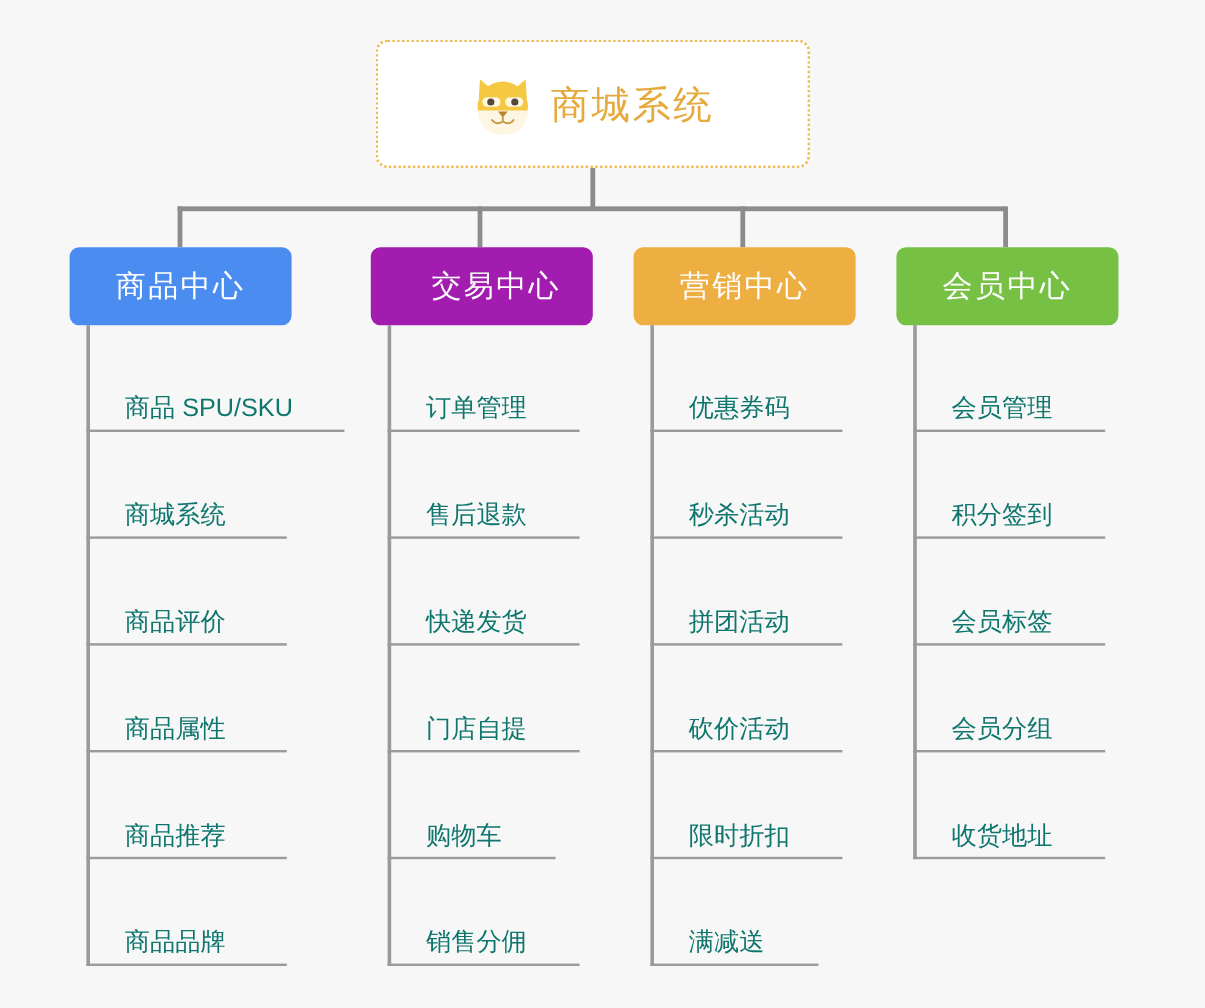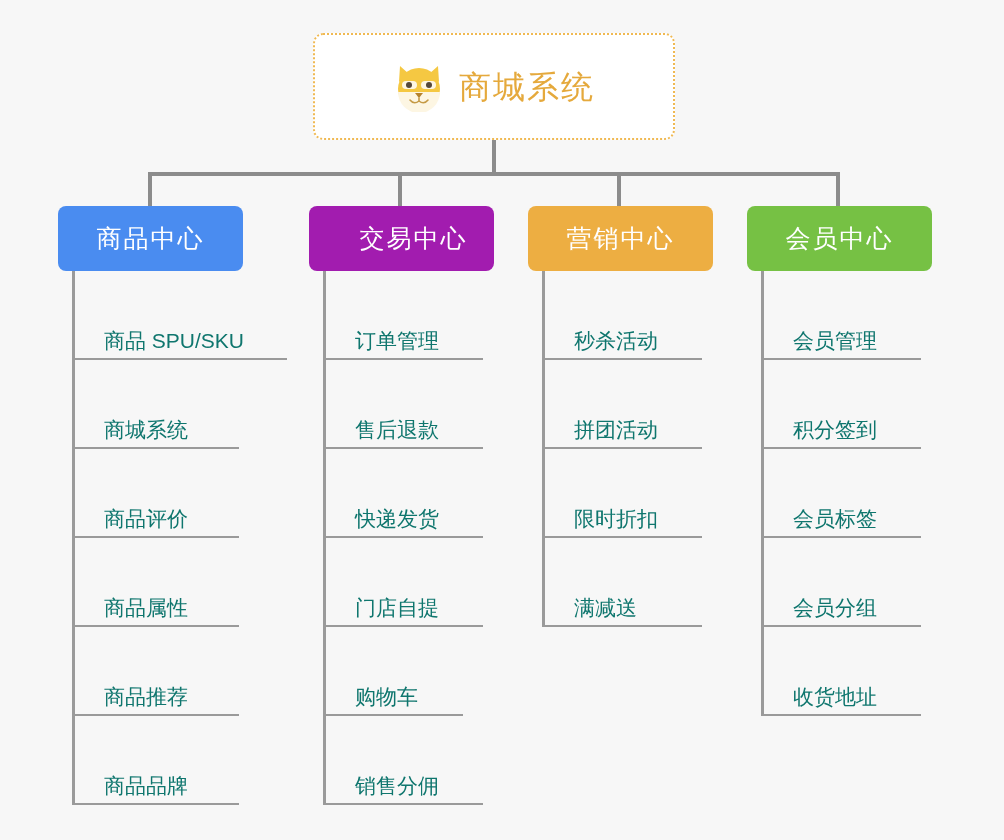--- a/index.html
+++ b/index.html
@@ -243,25 +243,33 @@
     </div>
   </div>
 
   <div class="column col-3">
     <div class="cat-header" style="background: rgb(237, 174, 66);">
       <span>营销中心</span>
     </div>
     <div class="leaf-list">
       <div class="spine"></div>
       <div class="leaf-item">
+        <span class="leaf-label">优惠券码</span>
+        <span class="leaf-underline"></span>
+      </div>
+      <div class="leaf-item">
         <span class="leaf-label">秒杀活动</span>
         <span class="leaf-underline"></span>
       </div>
       <div class="leaf-item">
         <span class="leaf-label">拼团活动</span>
+        <span class="leaf-underline"></span>
+      </div>
+      <div class="leaf-item">
+        <span class="leaf-label">砍价活动</span>
         <span class="leaf-underline"></span>
       </div>
       <div class="leaf-item">
         <span class="leaf-label">限时折扣</span>
         <span class="leaf-underline"></span>
       </div>
       <div class="leaf-item">
         <span class="leaf-label">满减送</span>
         <span class="leaf-underline"></span>
       </div>

